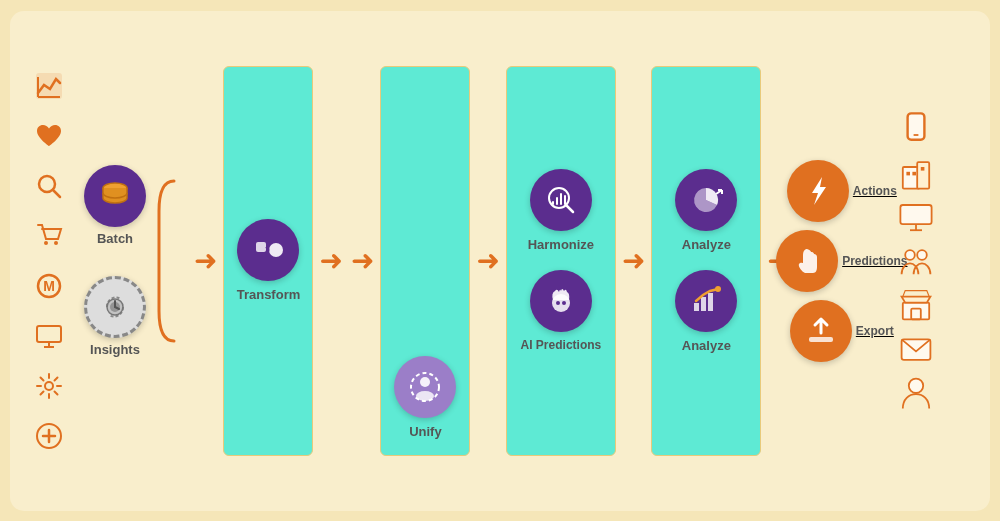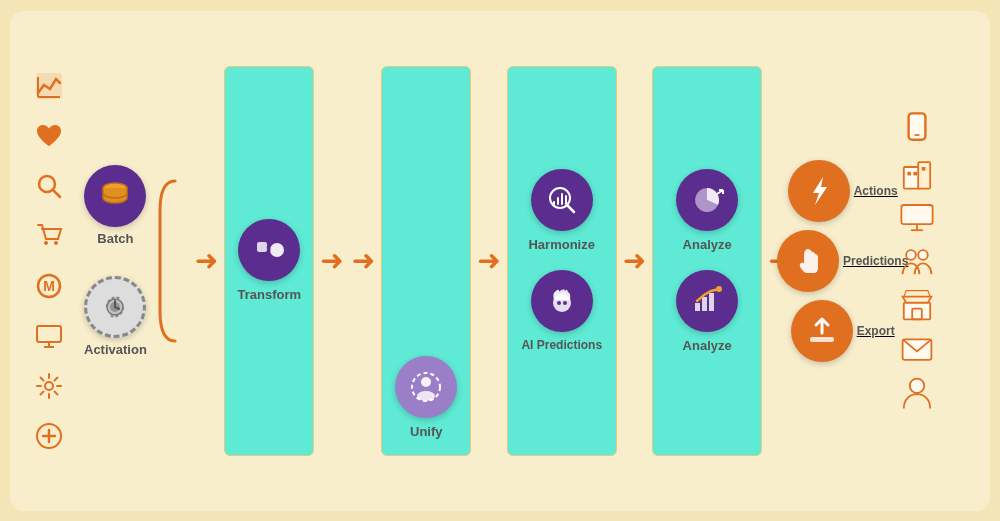--- a/index.html
+++ b/index.html
@@ -252,21 +252,21 @@
           <circle cx="18" cy="18" r="8" fill="#888" opacity="0.3"></circle>
           <circle cx="18" cy="18" r="5" fill="#666" opacity="0.5"></circle>
           <path d="M10 18 C10 10 18 6 24 10" stroke="#888" stroke-width="2" fill="none" stroke-dasharray="3,2"></path>
           <path d="M26 18 C26 26 18 30 12 26" stroke="#888" stroke-width="2" fill="none" stroke-dasharray="3,2"></path>
 
           <circle cx="18" cy="18" r="8" stroke="#777" stroke-width="1.5" fill="none"></circle>
           <line x1="18" y1="18" x2="18" y2="12" stroke="#555" stroke-width="2" stroke-linecap="round"></line>
           <line x1="18" y1="18" x2="22" y2="20" stroke="#555" stroke-width="2" stroke-linecap="round"></line>
         </svg>
       </div>
-      <span class="label">Activation</span>
+      <span class="label">Insights</span>
     </div>
   </div>
 
   <div style="display:flex;flex-direction:column;align-items:center;justify-content:center;height:200px;margin:0 4px;">
     <svg width="30" height="180" viewBox="0 0 30 180">
       <path d="M20 10 Q5 10 5 40 Q5 90 5 90 Q5 140 5 140 Q5 170 20 170" stroke="#e07020" stroke-width="3" fill="none" stroke-linecap="round"></path>
     </svg>
   </div>
 
   <div class="arrow">➜</div>

